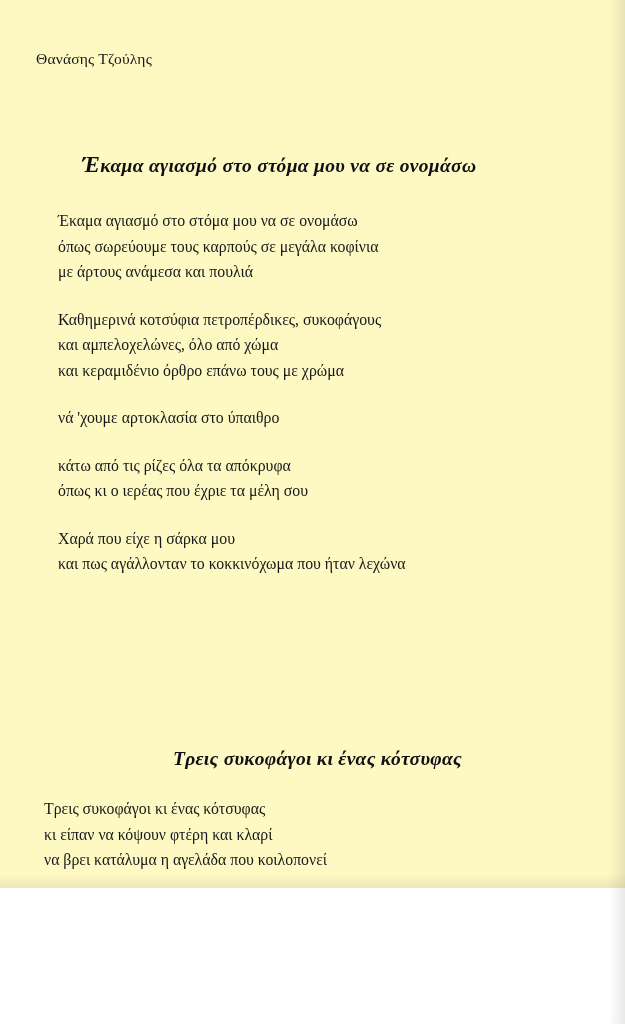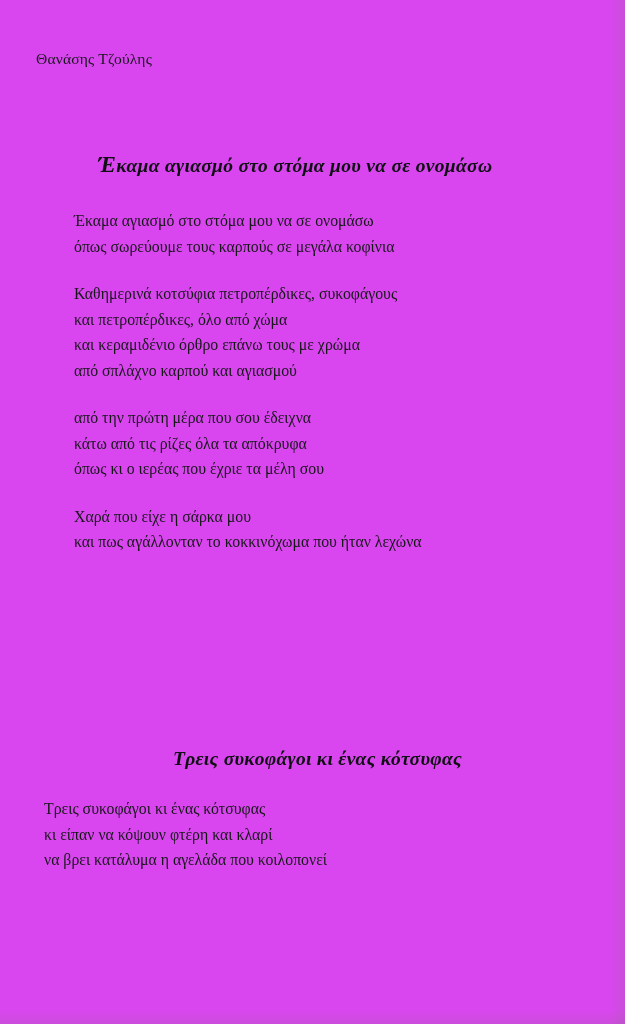--- a/index.html
+++ b/index.html
@@ -10,23 +10,23 @@
     width: 625px;
     height: 1024px;
     background: #ffffff;
     font-family: "Liberation Serif", serif;
     color: #1a1a1a;
     overflow: hidden;
   }
   .page {
     position: relative;
     width: 625px;
-    height: 1024px;
+    height: 888px;
     box-sizing: border-box;
-    background: #d946ef;
+    background: #fef9c3;
   }
   .author {
     position: absolute;
     top: 50px;
     left: 36px;
     font-size: 15.5px;
     letter-spacing: 0.2px;
     color: #17171a;
   }
   .poem {
@@ -65,21 +65,21 @@
   }
   .poem-2 .body {
     padding-left: 44px;
   }
   .poem-1 .body {
     margin-top: 30px;
   }
   .poem-2 .body {
     margin-top: 26px;
   }
-  .poem-1 { top: 152px; padding-left: 16px; }
+  .poem-1 { top: 152px; }
   .poem-2 { top: 748px; }
   .edge-shadow {
     position: absolute;
     top: 0;
     right: 0;
     width: 16px;
     height: 1024px;
     background: linear-gradient(to right, rgba(0,0,0,0), rgba(120,115,105,0.16));
     pointer-events: none;
   }
@@ -99,29 +99,31 @@
 <div class="page">
 
   <div class="author">Θανάσης Τζούλης</div>
 
   <div class="poem poem-1">
     <div class="poem-title"><span class="dropcap">Έ</span><span>καμα αγιασμό στο στόμα μου να σε ονομάσω</span></div>
     <div class="body">
       <div class="stanza">
         <div class="line">Έκαμα αγιασμό στο στόμα μου να σε ονομάσω</div>
         <div class="line">όπως σωρεύουμε τους καρπούς σε μεγάλα κοφίνια</div>
+        <div class="line">με άρτους ανάμεσα και πουλιά</div>
       </div>
       <div class="stanza">
         <div class="line">Καθημερινά κοτσύφια πετροπέρδικες, συκοφάγους</div>
-        <div class="line">και πετροπέρδικες, όλο από χώμα</div>
+        <div class="line">και αμπελοχελώνες, όλο από χώμα</div>
         <div class="line">και κεραμιδένιο όρθρο επάνω τους με χρώμα</div>
-        <div class="line">από σπλάχνο καρπού και αγιασμού</div>
       </div>
       <div class="stanza">
-        <div class="line">από την πρώτη μέρα που σου έδειχνα</div>
+        <div class="line">νά 'χουμε αρτοκλασία στο ύπαιθρο</div>
+      </div>
+      <div class="stanza">
         <div class="line">κάτω από τις ρίζες όλα τα απόκρυφα</div>
         <div class="line">όπως κι ο ιερέας που έχριε τα μέλη σου</div>
       </div>
       <div class="stanza">
         <div class="line">Χαρά που είχε η σάρκα μου</div>
         <div class="line">και πως αγάλλονταν το κοκκινόχωμα που ήταν λεχώνα</div>
       </div>
     </div>
   </div>
 

